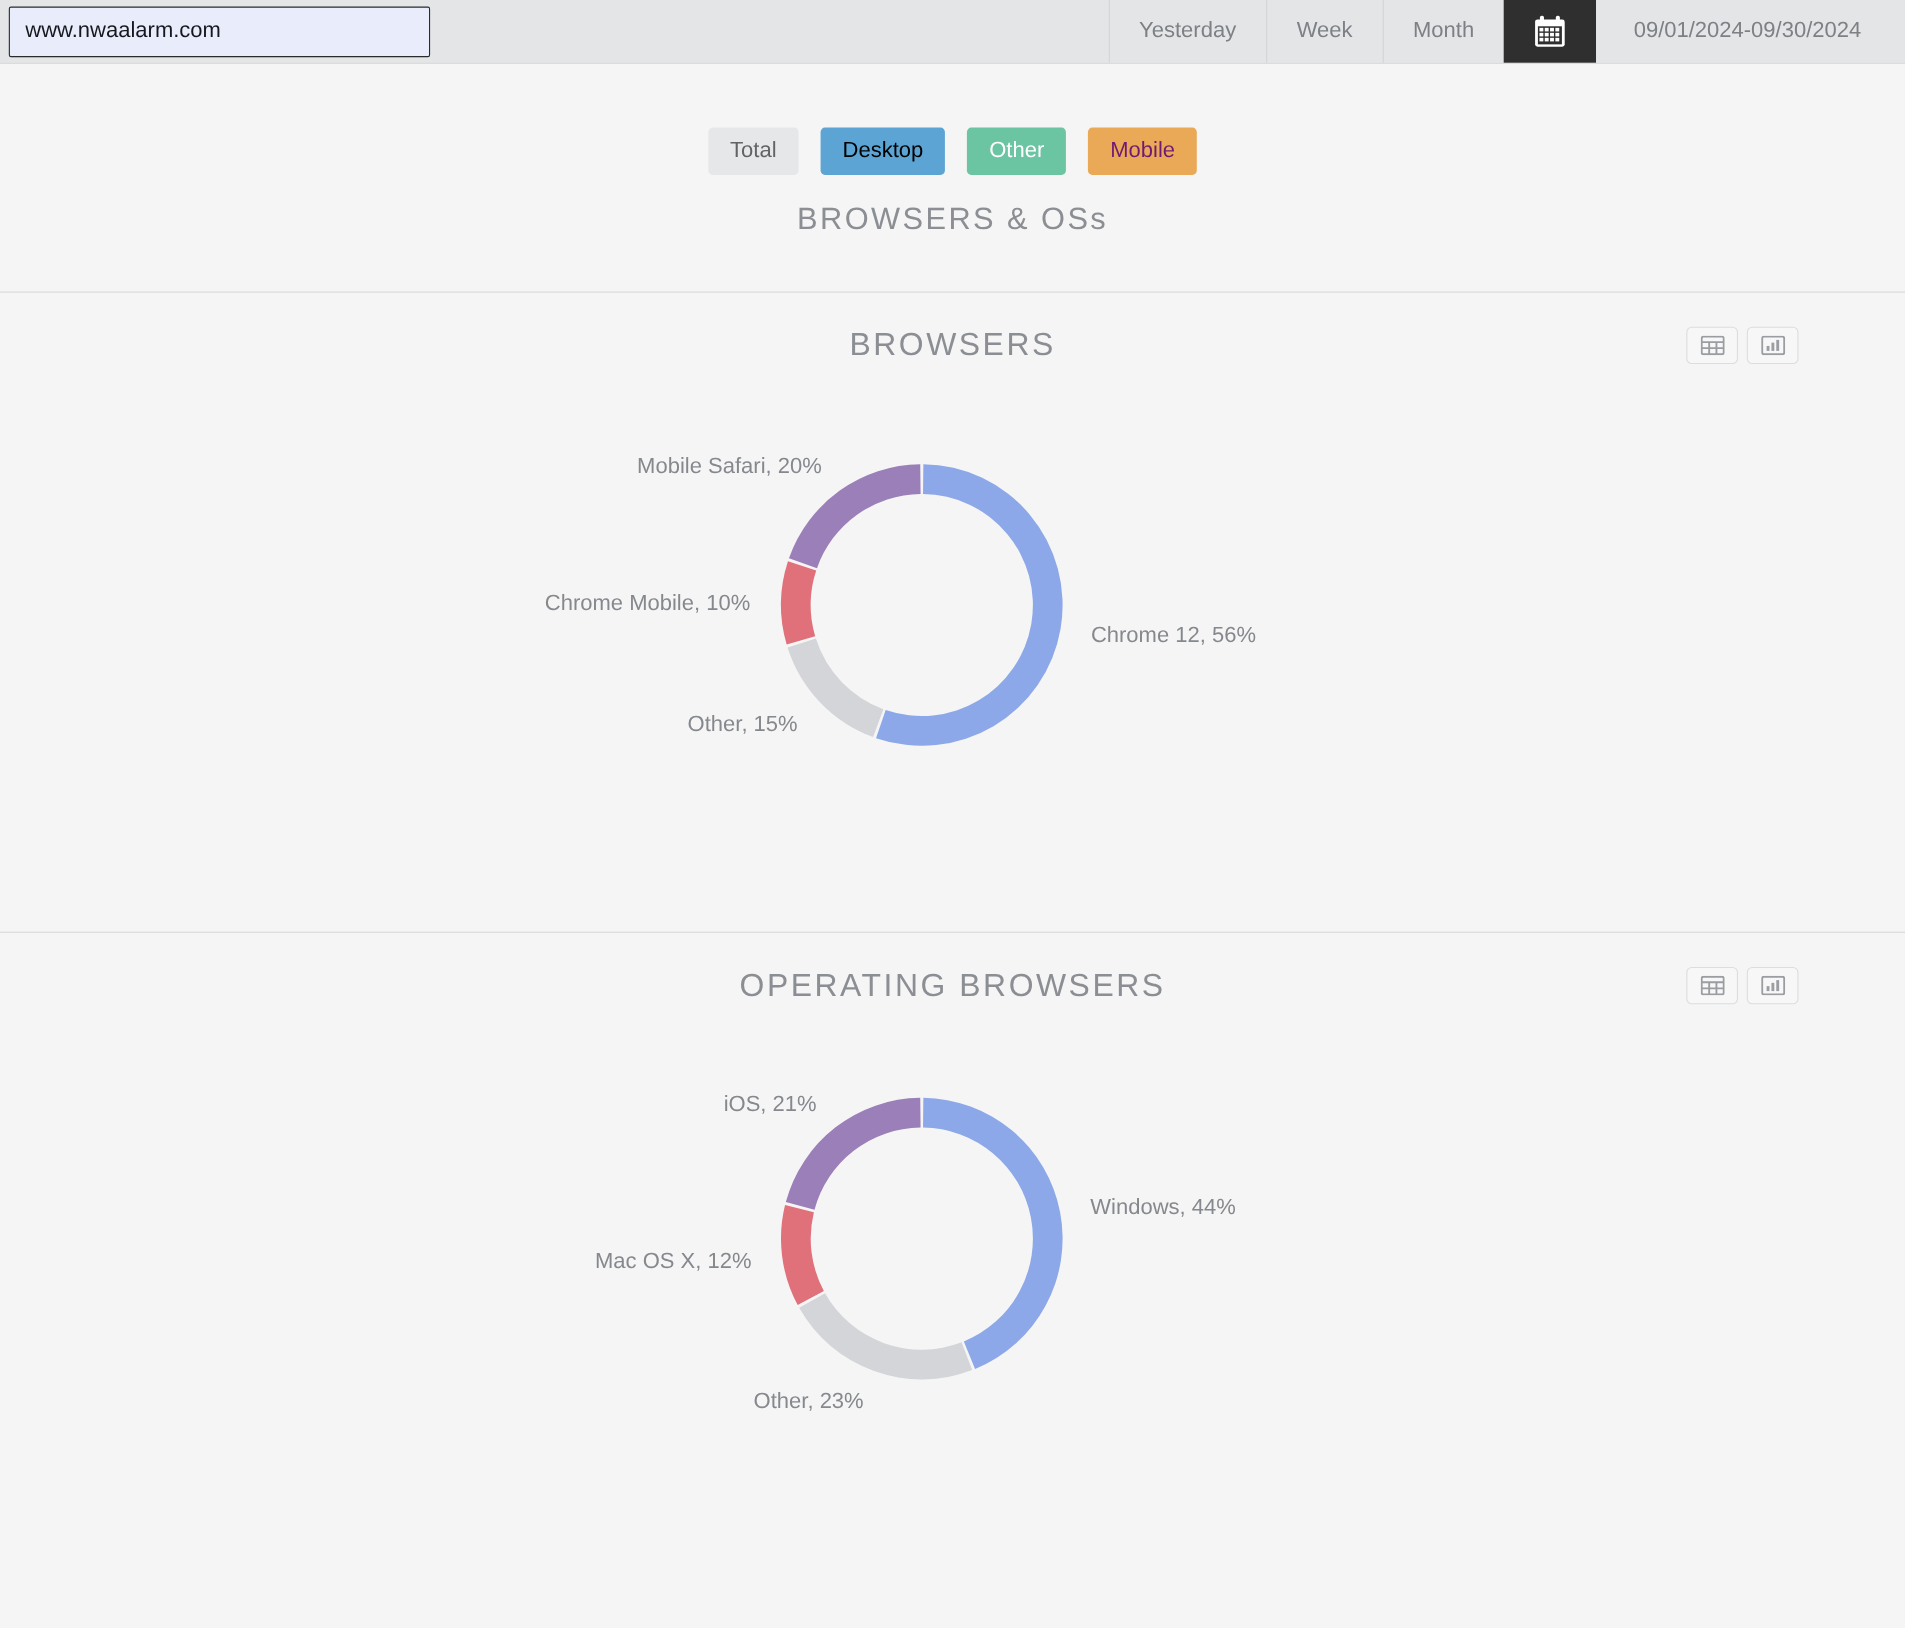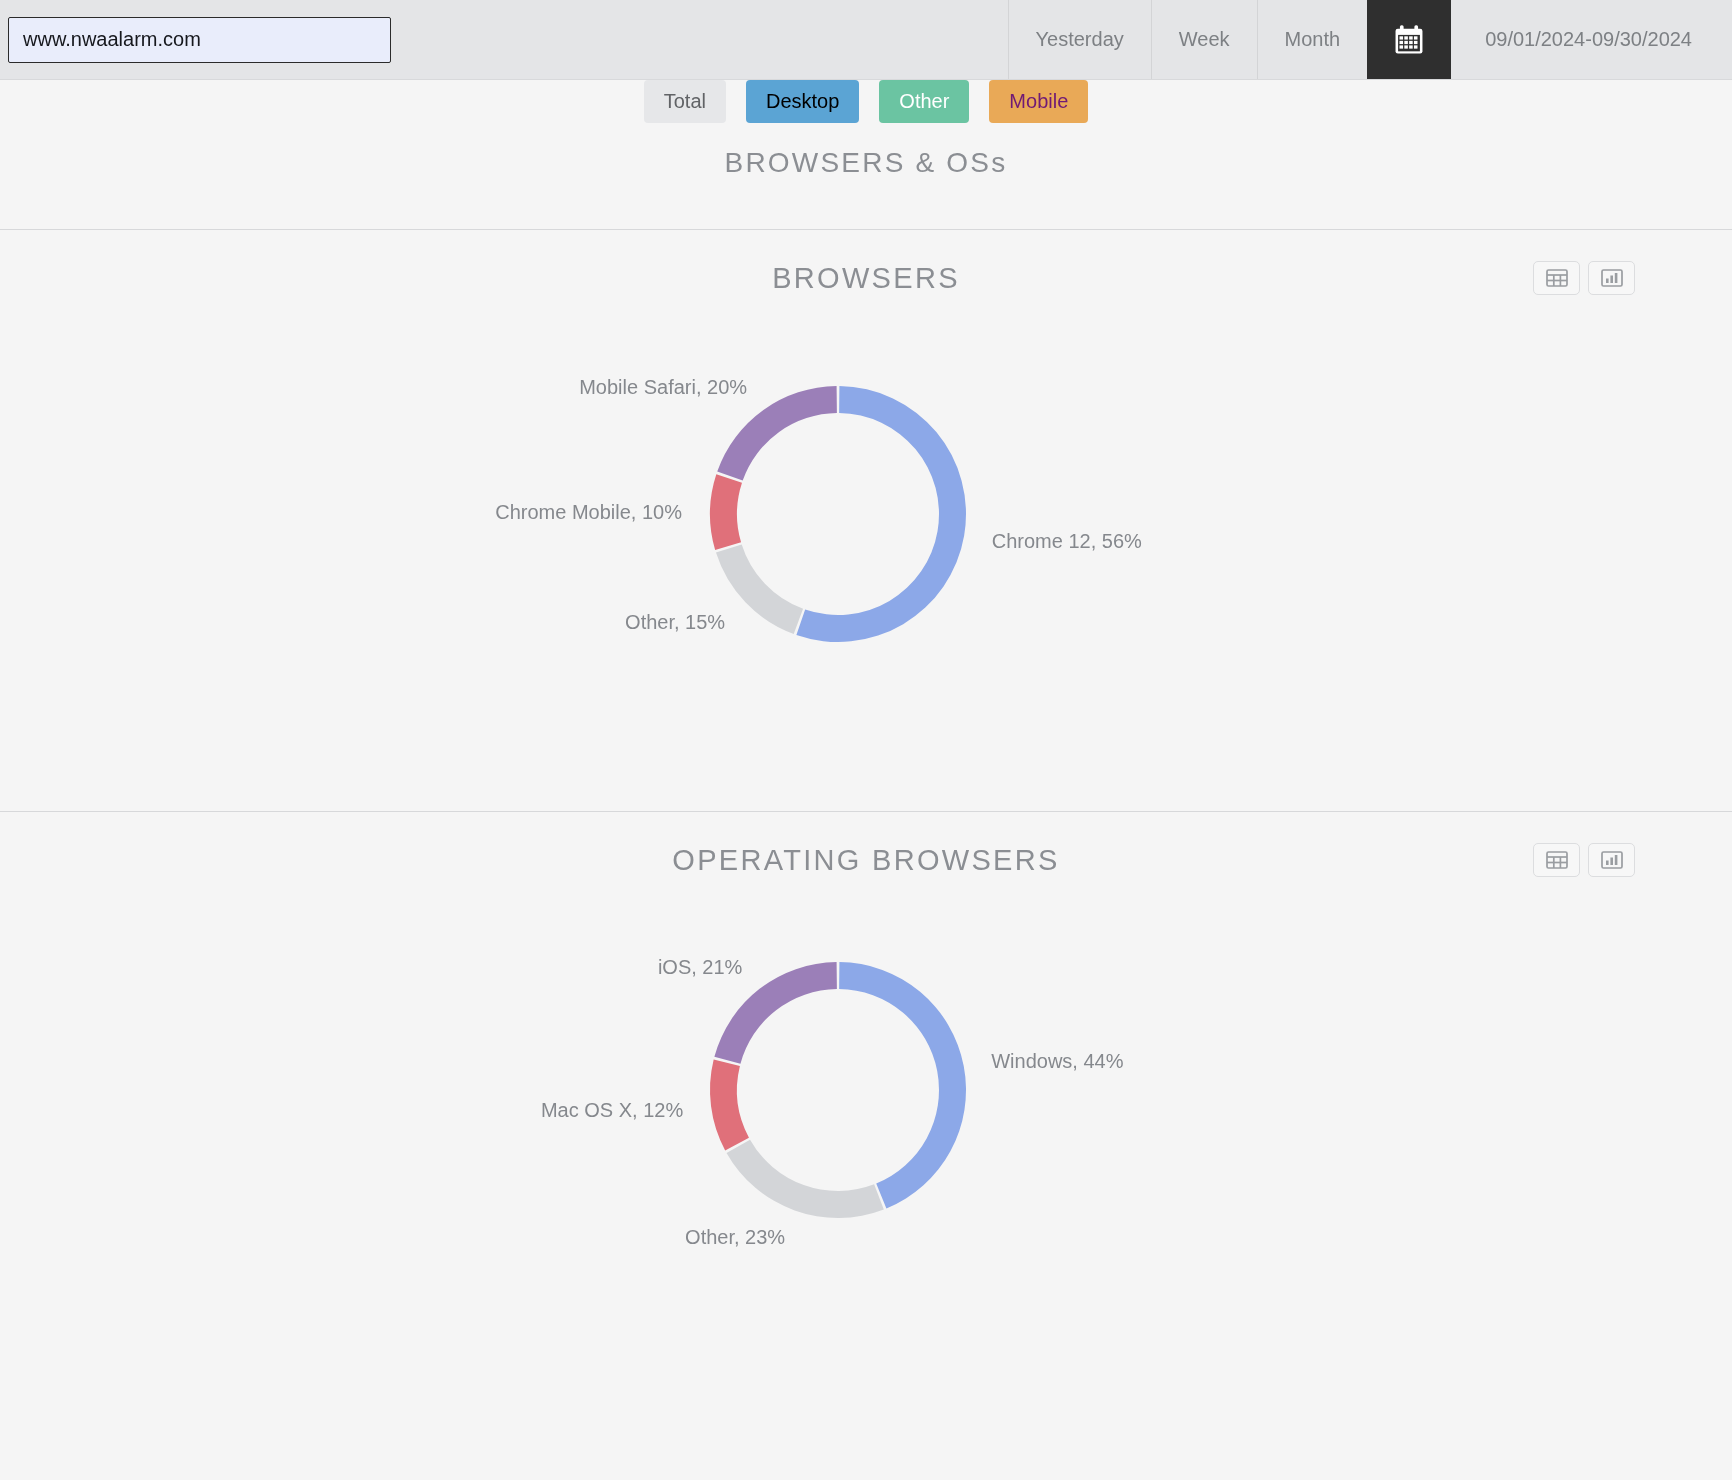--- a/index.html
+++ b/index.html
@@ -7,21 +7,21 @@
   html, body {
     width: 1732px;
     height: 1480px;
     background: #f5f5f5;
     font-family: "Liberation Sans", sans-serif;
     overflow: hidden;
   }
 
   
   .topbar {
-    height: 80px;
+    height: 58px;
     background: #e4e5e7;
     display: flex;
     align-items: stretch;
     border-bottom: 1px solid #d8d9db;
   }
   .url-wrap {
     display: flex;
     align-items: center;
     padding-left: 8px;
     flex: 0 0 auto;
@@ -65,20 +65,21 @@
     padding: 0 40px 0 34px;
   }
   .cal-icon { display: block; width: 34px; height: 34px; }
 
   
   .filters {
     display: flex;
     justify-content: center;
     align-items: center;
     gap: 20px;
+    padding-top: 58px;
   }
   .pill {
     border: none;
     border-radius: 4px;
     font-family: "Liberation Sans", sans-serif;
     font-size: 20px;
     padding: 10px 20px;
     cursor: pointer;
     line-height: 1.15;
   }

